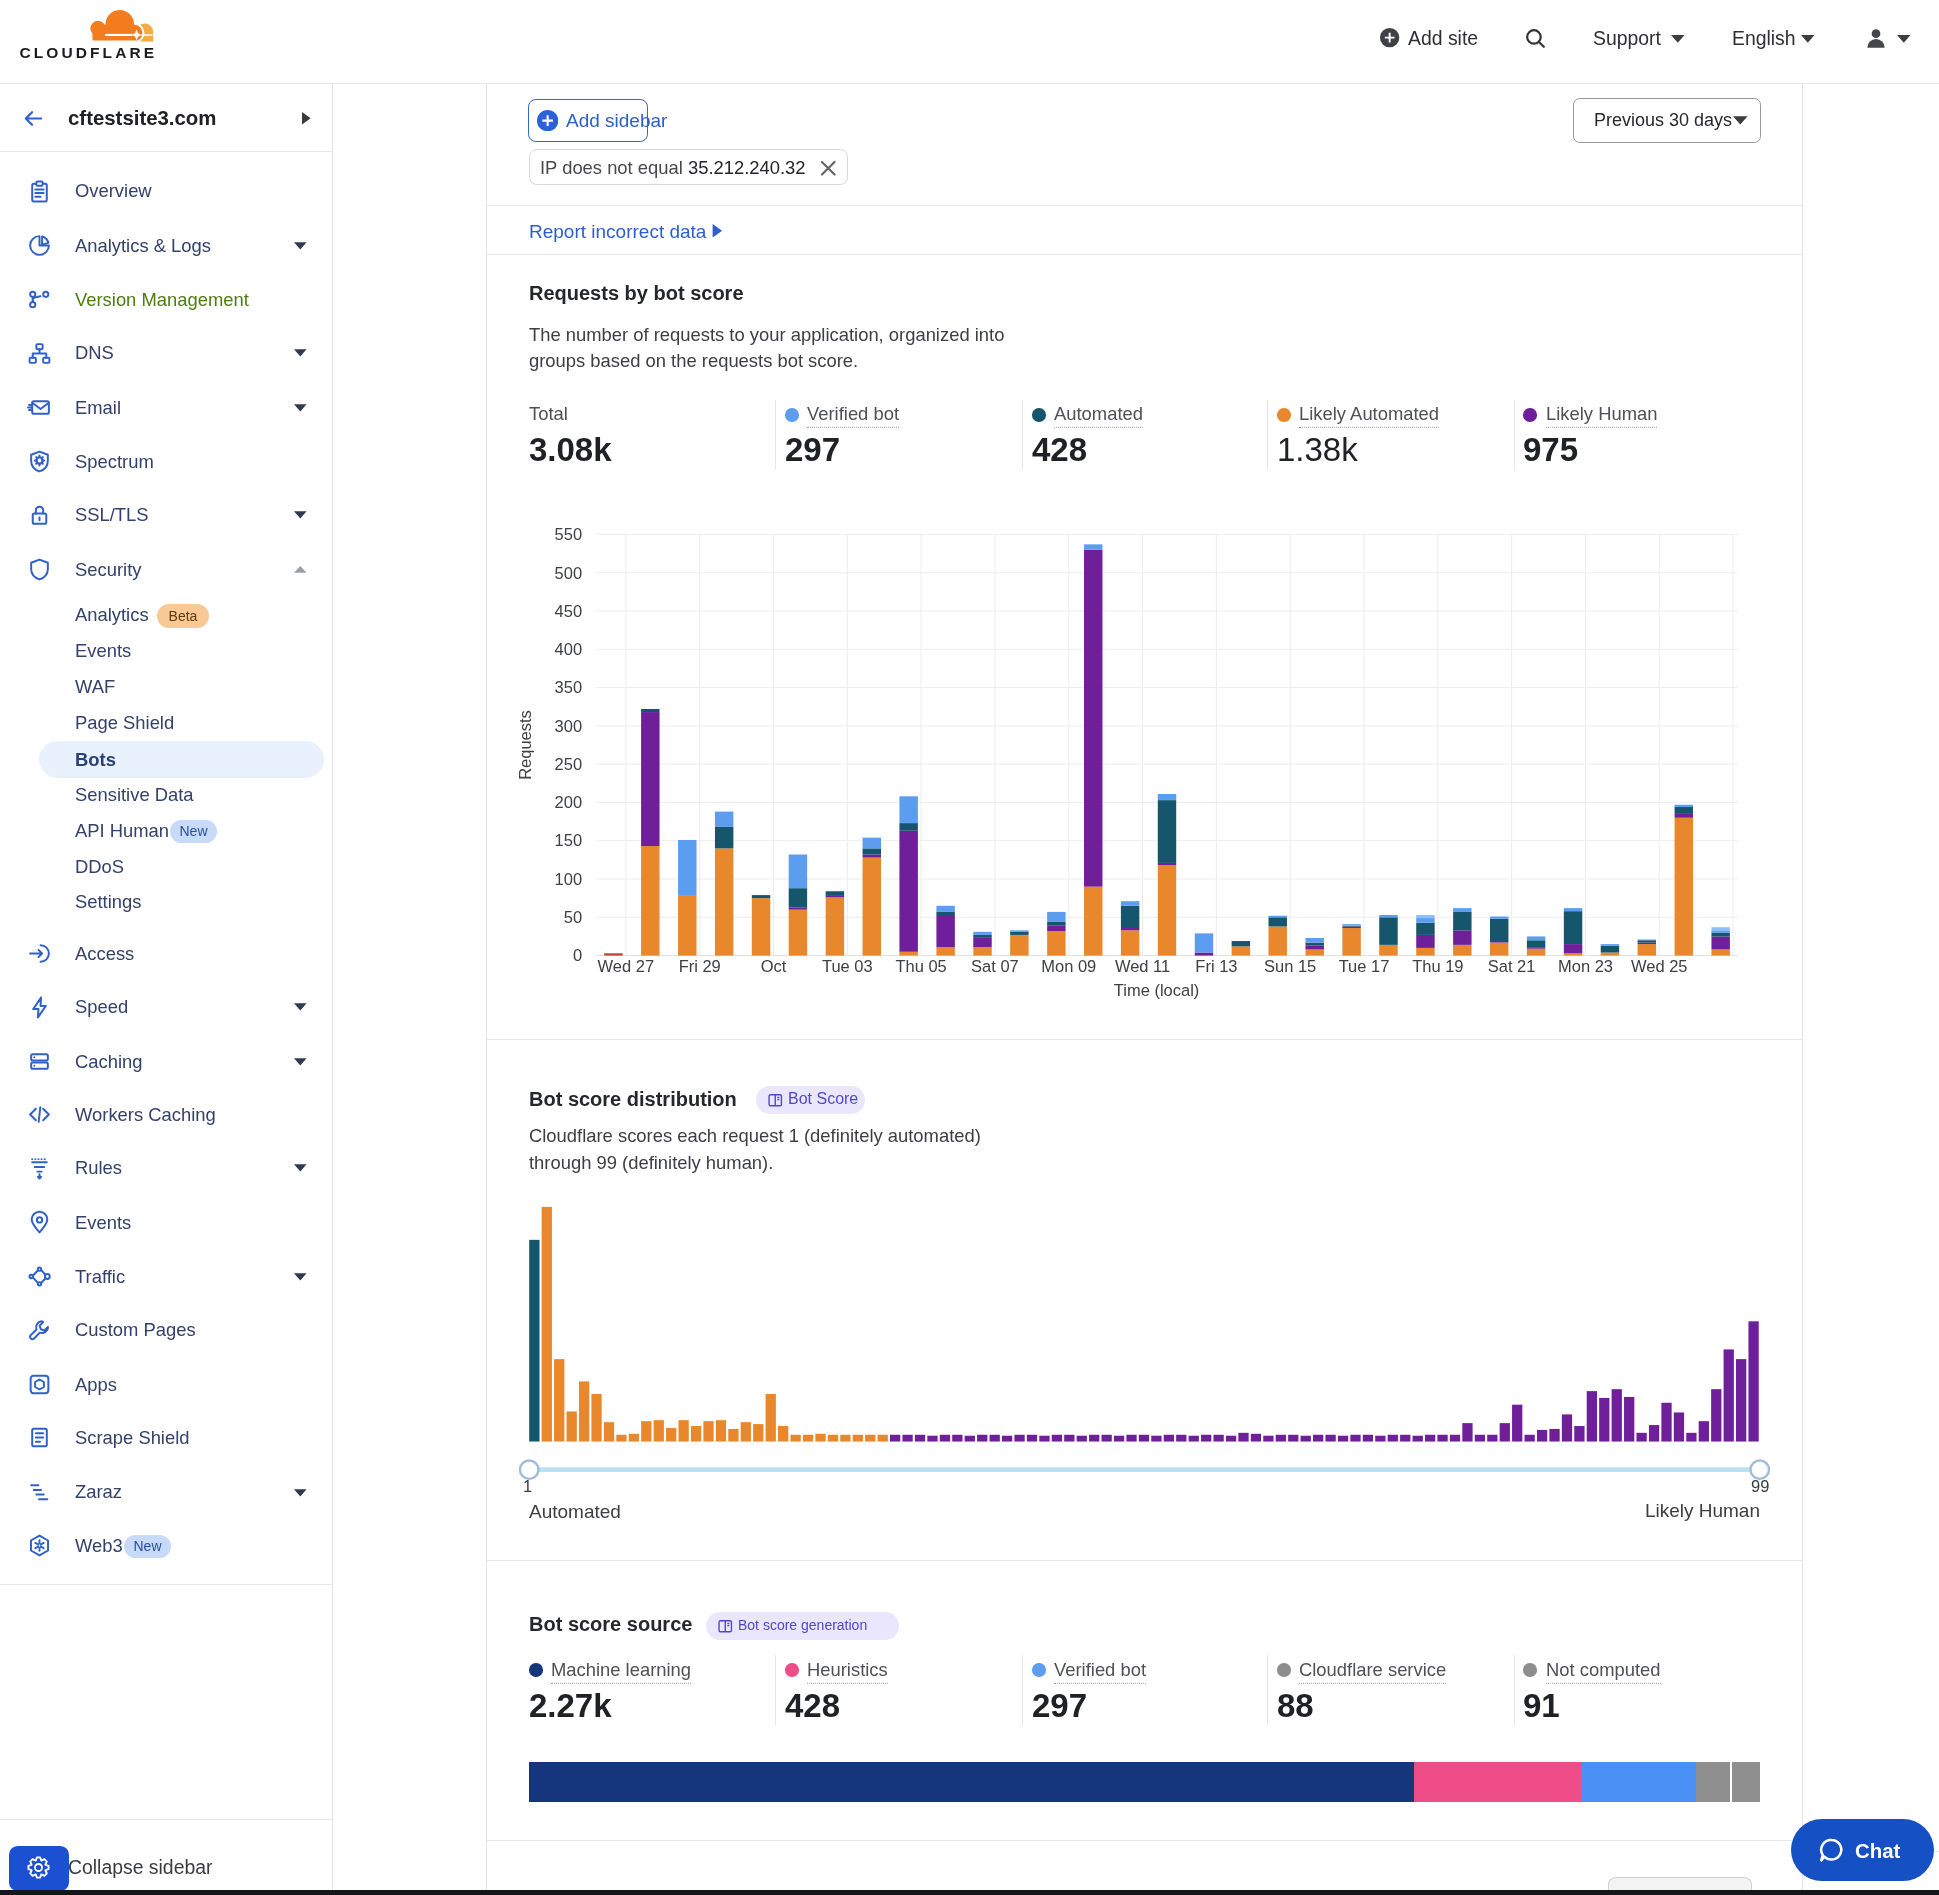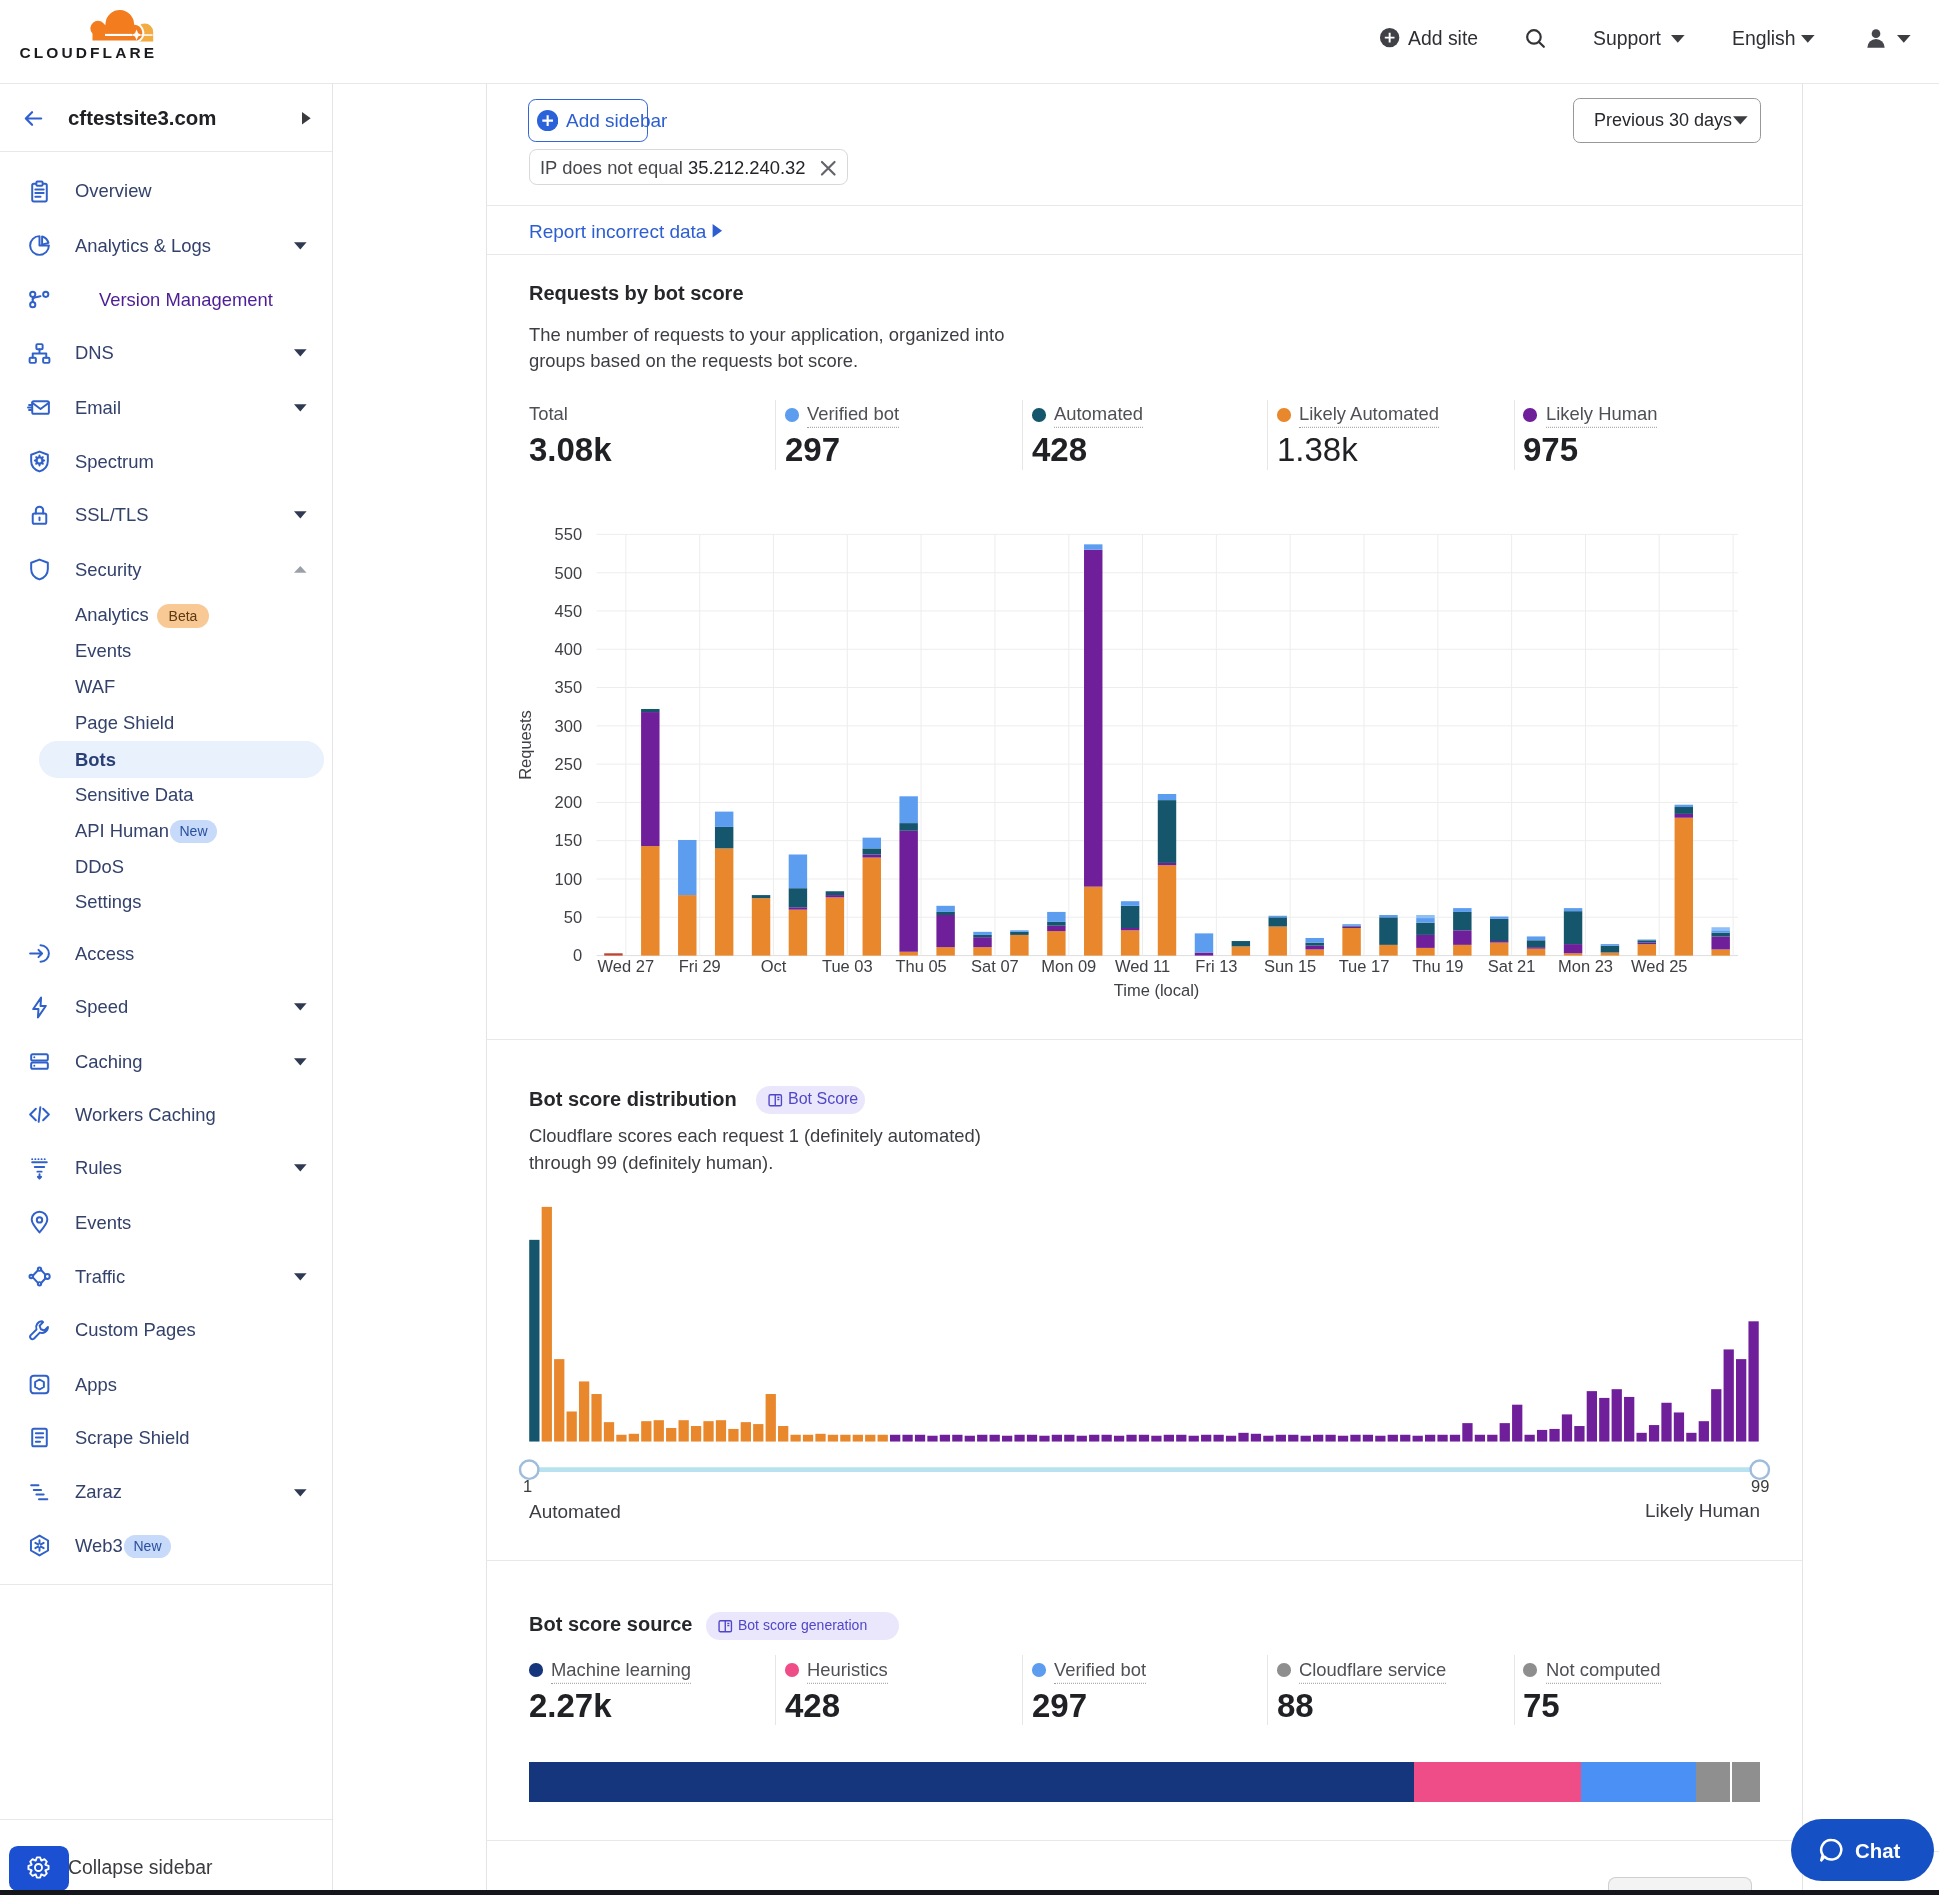--- a/index.html
+++ b/index.html
@@ -59,21 +59,21 @@
 <svg class="abs" style="left:294px;top:242px" width="12.6" height="7.8" viewBox="0 0 14 8">
     <path d="M0 0 L14 0 L7 8 z" fill="#2F3A52"></path>
   </svg>
 <svg class="abs" style="left:27px;top:287px" width="25" height="25" viewBox="0 0 24 24" fill="none" stroke="#3061C9" stroke-width="1.9" stroke-linecap="round" stroke-linejoin="round">
     <circle cx="5.5" cy="17" r="2.5"></circle>
     <circle cx="5.5" cy="7" r="2.5"></circle>
     <circle cx="18" cy="7" r="2.5"></circle>
     <path d="M5.5 14.5 v-5"></path>
     <path d="M5.5 12 c0 -3 5 -2 7.5 -3.2"></path>
   </svg>
-<div class="abs" style="left:75px;top:300px;transform:translateY(-50%);font-size:18.4px;color:#4c1d95;font-weight:400;white-space:nowrap;line-height:1;margin-left:24px;">Version Management</div>
+<div class="abs" style="left:75px;top:300px;transform:translateY(-50%);font-size:18.4px;color:#4d7c0f;font-weight:400;white-space:nowrap;line-height:1;">Version Management</div>
 <svg class="abs" style="left:27px;top:341px" width="25" height="25" viewBox="0 0 24 24" fill="none" stroke="#3061C9" stroke-width="1.9" stroke-linecap="round" stroke-linejoin="round">
     <rect x="9" y="3" width="6" height="5" rx="1"></rect>
     <rect x="2.5" y="16" width="6" height="5" rx="1"></rect>
     <rect x="15.5" y="16" width="6" height="5" rx="1"></rect>
     <path d="M12 8 v4 M5.5 16 v-4 h13 v4"></path>
   </svg>
 <div class="abs" style="left:75px;top:353px;transform:translateY(-50%);font-size:18.4px;color:#33416B;font-weight:400;white-space:nowrap;line-height:1;">DNS</div>
 <svg class="abs" style="left:294px;top:349px" width="12.6" height="7.8" viewBox="0 0 14 8">
     <path d="M0 0 L14 0 L7 8 z" fill="#2F3A52"></path>
   </svg>
@@ -555,21 +555,21 @@
 <div class="abs" style="left:807px;top:1670px;transform:translateY(-50%);font-size:18.4px;color:#4F5055;font-weight:400;white-space:nowrap;line-height:1;"><span class="dotu">Heuristics</span></div>
 <div class="abs" style="left:785px;top:1705px;transform:translateY(-50%);font-size:33px;color:#202125;font-weight:700;white-space:nowrap;line-height:1;">428</div>
 <div class="abs" style="left:1032px;top:1663px;width:13.6px;height:13.6px;border-radius:50%;background:#5C9DF0"></div>
 <div class="abs" style="left:1054px;top:1670px;transform:translateY(-50%);font-size:18.4px;color:#4F5055;font-weight:400;white-space:nowrap;line-height:1;"><span class="dotu">Verified bot</span></div>
 <div class="abs" style="left:1032px;top:1705px;transform:translateY(-50%);font-size:33px;color:#202125;font-weight:700;white-space:nowrap;line-height:1;">297</div>
 <div class="abs" style="left:1277px;top:1663px;width:13.6px;height:13.6px;border-radius:50%;background:#8E8E8E"></div>
 <div class="abs" style="left:1299px;top:1670px;transform:translateY(-50%);font-size:18.4px;color:#4F5055;font-weight:400;white-space:nowrap;line-height:1;"><span class="dotu">Cloudflare service</span></div>
 <div class="abs" style="left:1277px;top:1705px;transform:translateY(-50%);font-size:33px;color:#202125;font-weight:700;white-space:nowrap;line-height:1;">88</div>
 <div class="abs" style="left:1523px;top:1663px;width:13.6px;height:13.6px;border-radius:50%;background:#8E8E8E"></div>
 <div class="abs" style="left:1546px;top:1670px;transform:translateY(-50%);font-size:18.4px;color:#4F5055;font-weight:400;white-space:nowrap;line-height:1;"><span class="dotu">Not computed</span></div>
-<div class="abs" style="left:1523px;top:1705px;transform:translateY(-50%);font-size:33px;color:#202125;font-weight:700;white-space:nowrap;line-height:1;">75</div>
+<div class="abs" style="left:1523px;top:1705px;transform:translateY(-50%);font-size:33px;color:#202125;font-weight:700;white-space:nowrap;line-height:1;">91</div>
 <div class="abs" style="left:529px;top:1762px;width:885px;height:40px;background:#15357D"></div>
 <div class="abs" style="left:1414px;top:1762px;width:167px;height:40px;background:#EF4D88"></div>
 <div class="abs" style="left:1581px;top:1762px;width:115px;height:40px;background:#4B90F4"></div>
 <div class="abs" style="left:1696px;top:1762px;width:34px;height:40px;background:#8F8F8F"></div>
 <div class="abs" style="left:1732px;top:1762px;width:28px;height:40px;background:#8F8F8F"></div>
 <div class="abs" style="left:1608px;top:1877px;width:144px;height:18.4px;background:#F3F3F3;border:1.9px solid #CFCFCF;border-bottom:none;border-radius:7.8px 7.8px 0 0"></div>
 <div class="abs" style="left:1791px;top:1819px;width:143px;height:62px;background:#1550C4;border-radius:31px"></div>
 <svg class="abs" style="left:1818px;top:1837px" width="27" height="27" viewBox="0 0 28 28" fill="none" stroke="#fff" stroke-width="2.6">
     <path d="M14 3 a10.2 10.2 0 1 1-7.3 17.4 L3.4 24.2 l1.5-5.6 A10.2 10.2 0 0 1 14 3 z" stroke-linejoin="round"></path>
   </svg>

